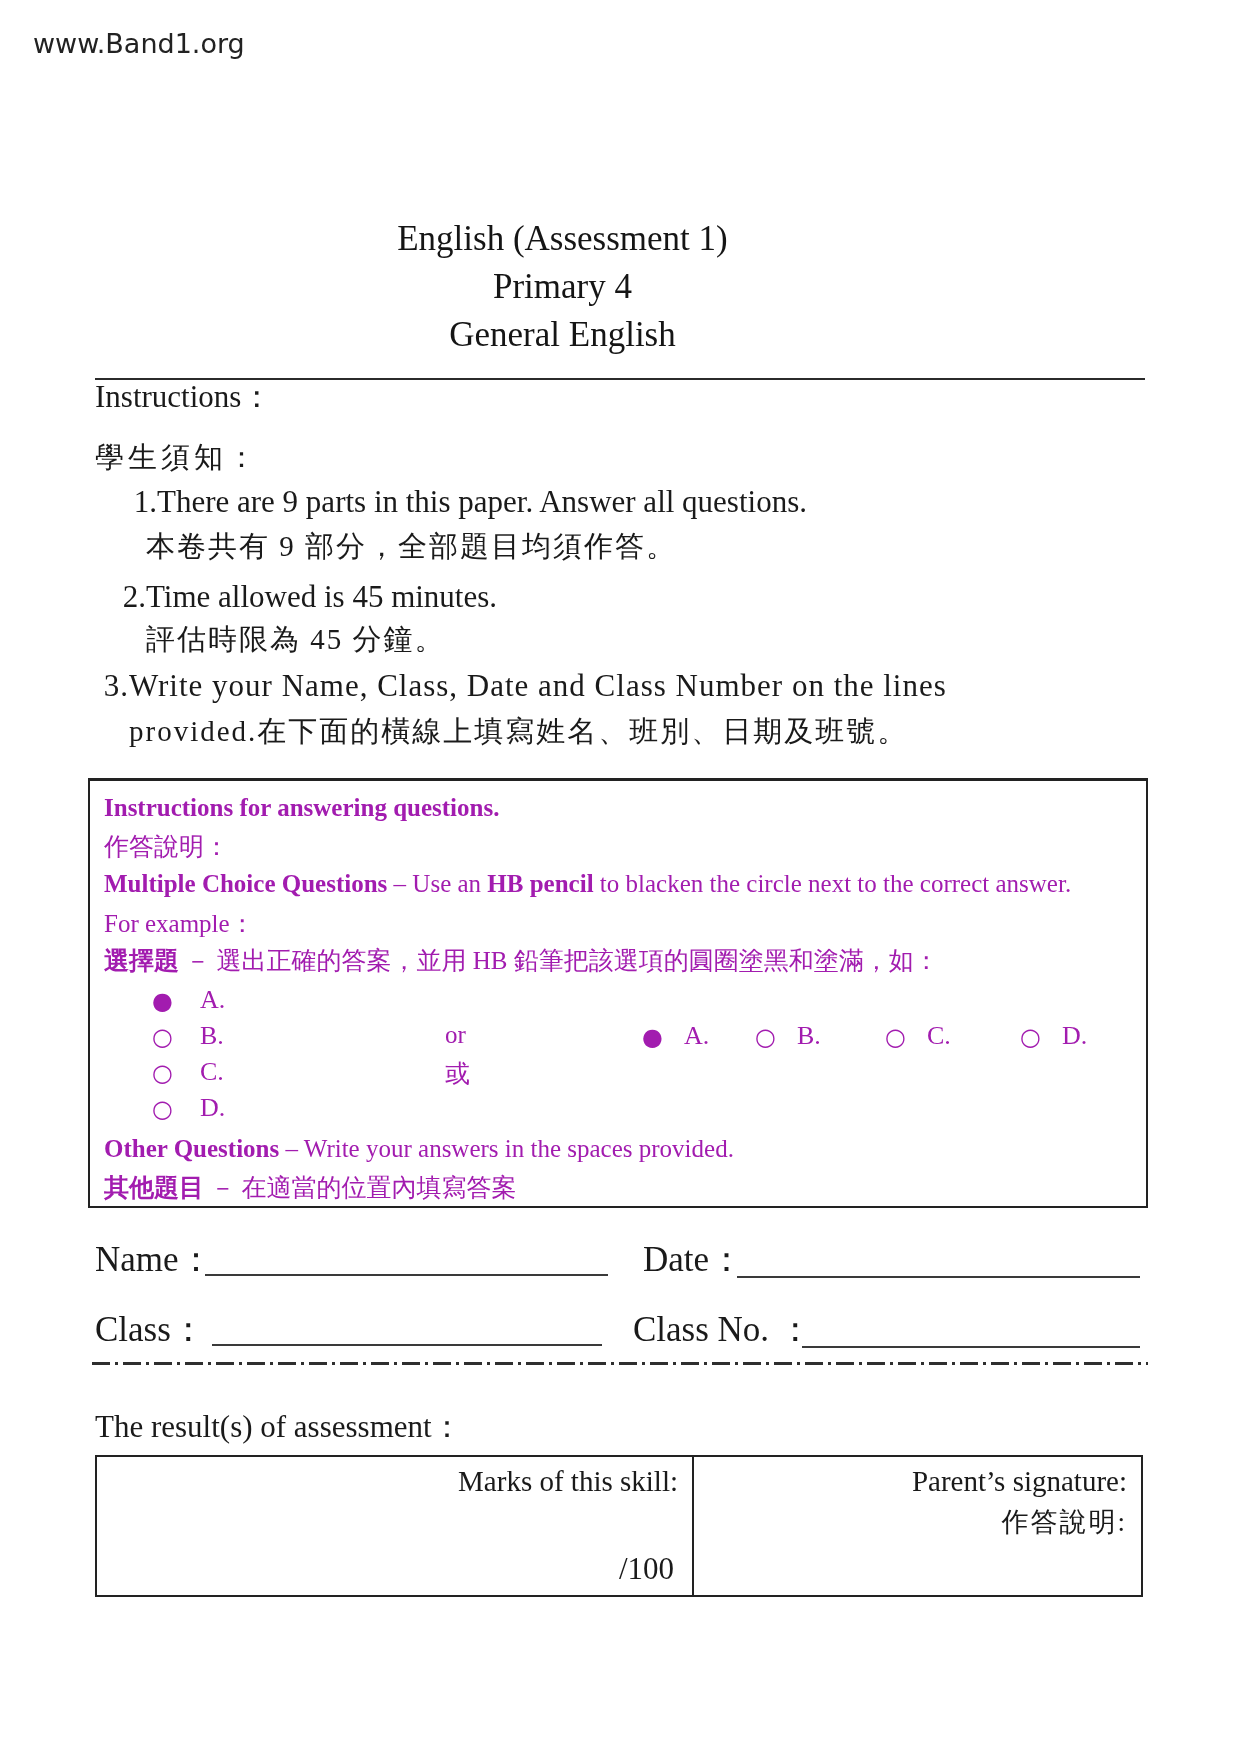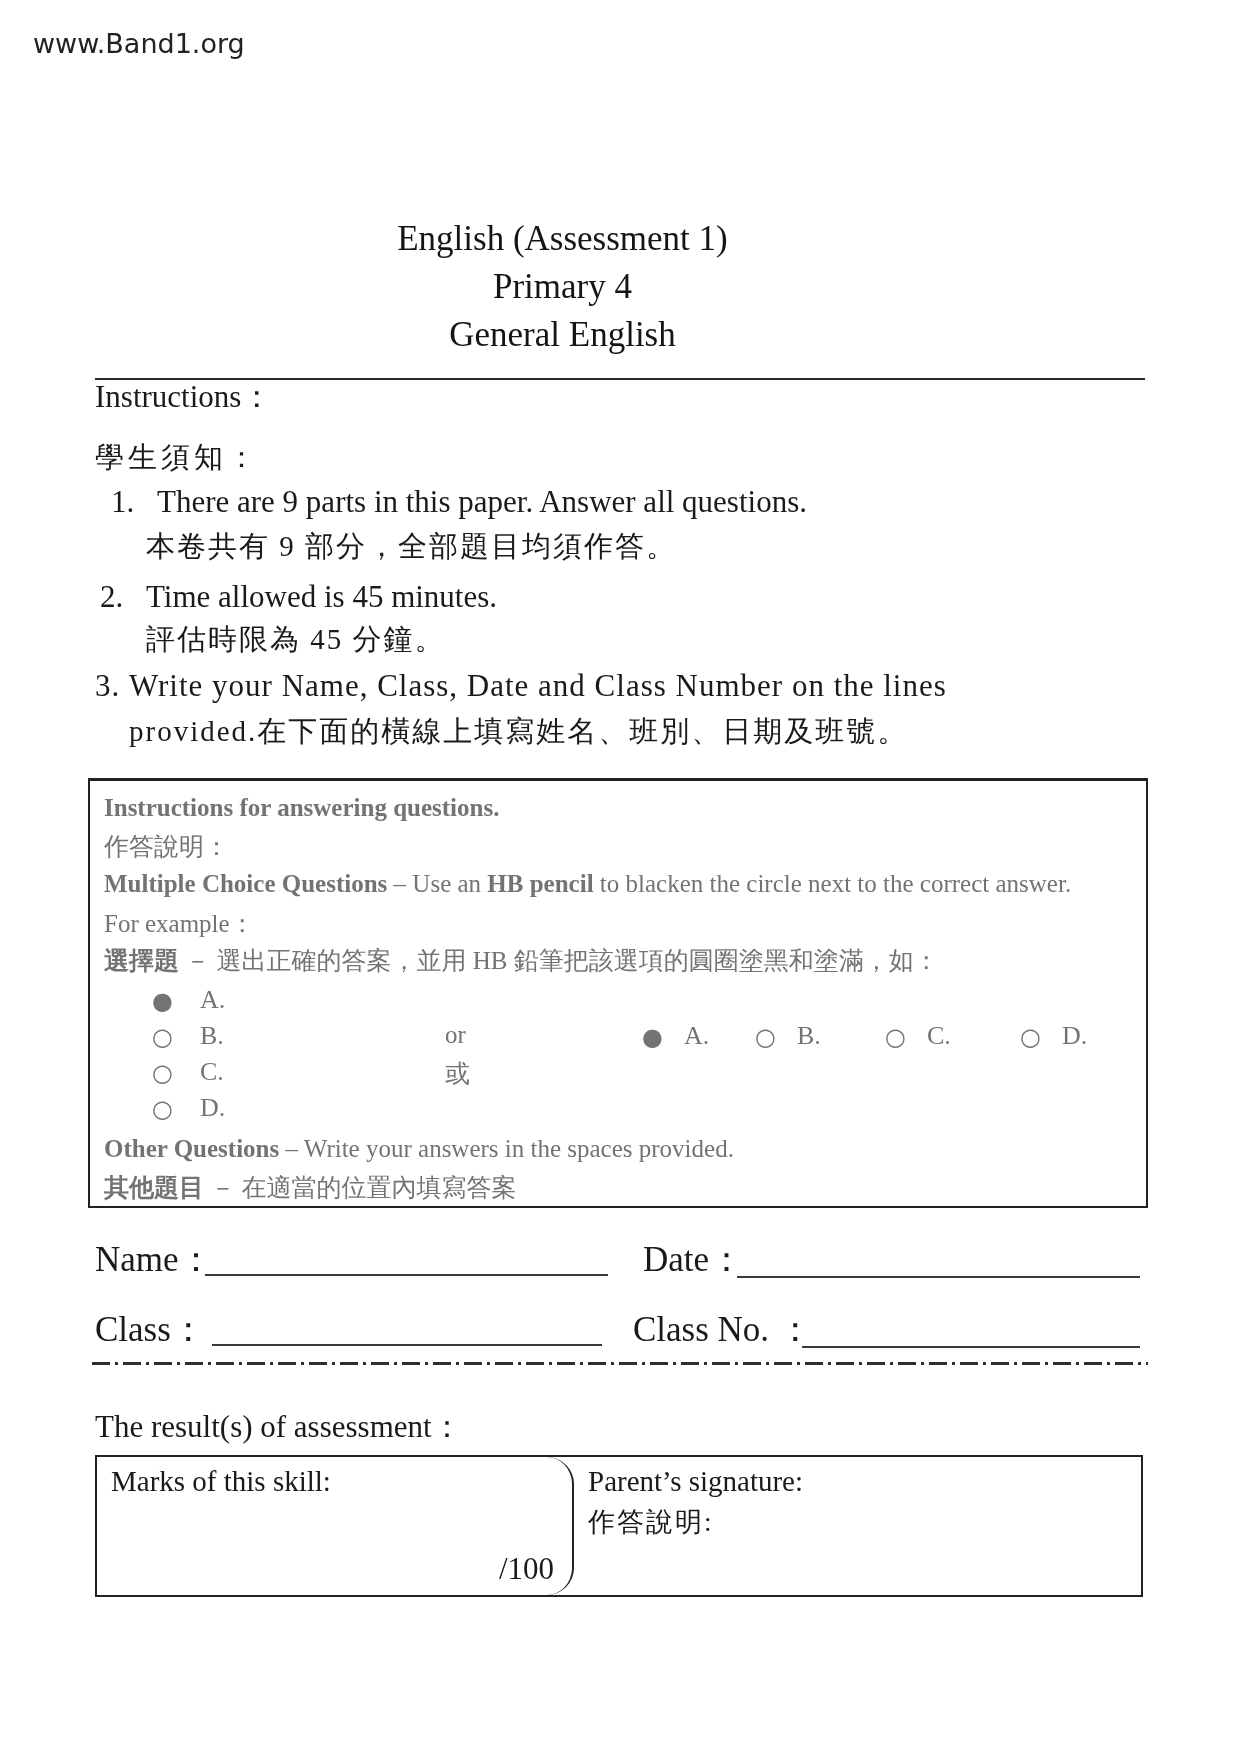--- a/index.html
+++ b/index.html
@@ -5,21 +5,21 @@
   html,body{margin:0;padding:0;background:#e8e8e8;}
   .page{
     position:relative;
     width:1240px;height:1754px;
     margin:0 auto;
     background:#ffffff;
     color:#1a1a1a;
     font-family:"Liberation Serif","DejaVu Serif",serif;
     overflow:hidden;
   }
-  .abs{position:absolute;}
+  .abs{position:absolute;text-align:right;}
   .watermark{
     left:33px;top:28px;
     font-family:"DejaVu Sans","Liberation Sans",sans-serif;
     font-size:27px;color:#222;
   }
   .title-block{left:95px;top:215px;width:935px;text-align:center;}
   .title-line{font-size:35px;line-height:48px;color:#151515;}
   .title-rule{left:95px;top:378px;width:1050px;height:2px;background:#2b2b2b;}
 
   .h-en{left:95px;top:376px;font-size:31px;}
@@ -28,21 +28,21 @@
   .list-item{font-size:31px;}
   .list-zh{font-size:29px;letter-spacing:2px;}
   .num{display:inline-block;width:46px;}
   .num-narrow{display:inline-block;width:34px;}
 
   .answer-box{
     left:88px;top:778px;width:1060px;height:430px;
     border:2px solid #222;border-top-width:3px;
     box-sizing:border-box;
   }
-  .bx{position:absolute;font-size:25px;color:#737373;}
+  .bx{position:absolute;font-size:25px;color:#a21caf;}
   .bold{font-weight:bold;}
   .opt-sym{font-family:"DejaVu Sans","Liberation Sans",sans-serif;font-size:24px;}
   .opt-lab{font-size:26px;}
 
   .field-label{font-size:35px;}
   .field-line{position:absolute;height:2px;background:#3a3a3a;}
 
   .dashdot{
     left:92px;top:1362px;width:1056px;height:3px;
     background:repeating-linear-gradient(to right,
@@ -52,21 +52,21 @@
 
   .result-heading{left:95px;top:1406px;font-size:31px;}
 
   .result-table{
     left:95px;top:1455px;width:1048px;height:142px;
     border:2px solid #222;
     box-sizing:border-box;
     display:flex;
   }
   .cell{box-sizing:border-box;padding:8px 14px;display:flex;flex-direction:column;}
-  .cell-left{width:477px;border-right:2px solid #222;border-radius:27px;}
+  .cell-left{width:597px;border-right:2px solid #222;}
   .cell-right{flex:1;}
   .cell-line1{font-size:29px;}
   .cell-line2{font-size:27px;margin-top:6px;letter-spacing:2px;}
   .marks-value{margin-top:auto;align-self:flex-end;font-size:31px;padding-right:4px;}
 </style>
 </head>
 <body>
 
 <div class="page">
 

